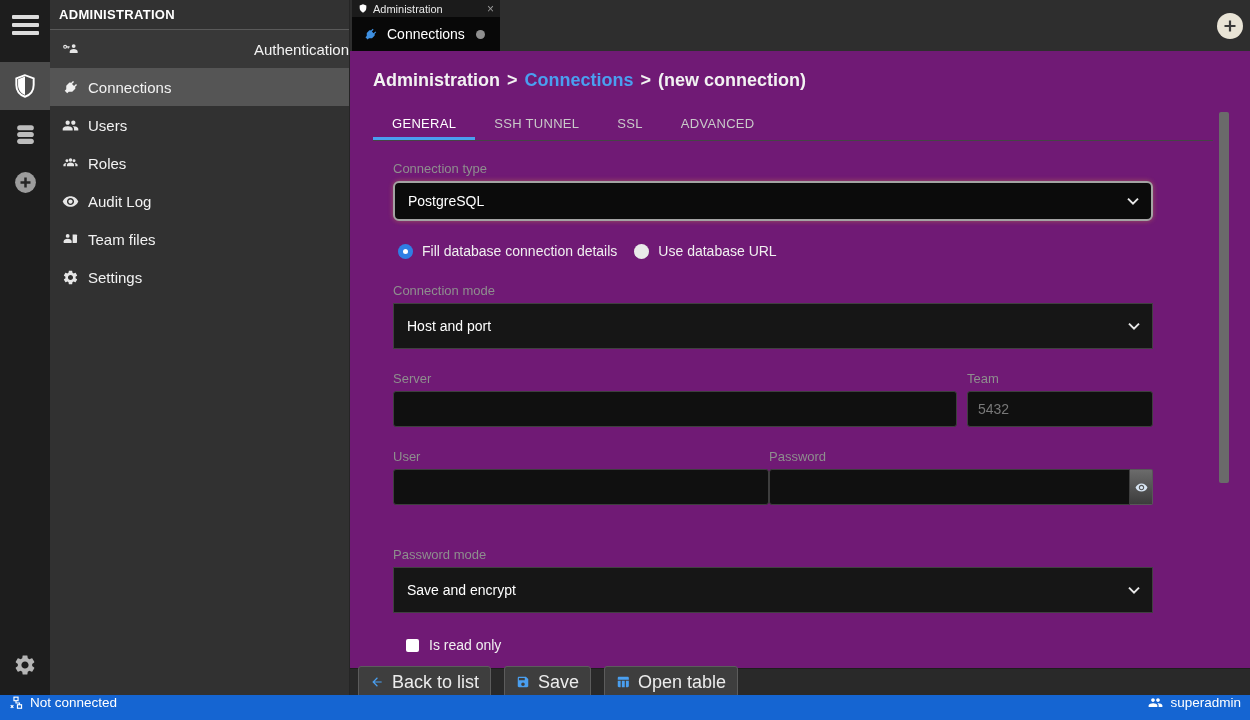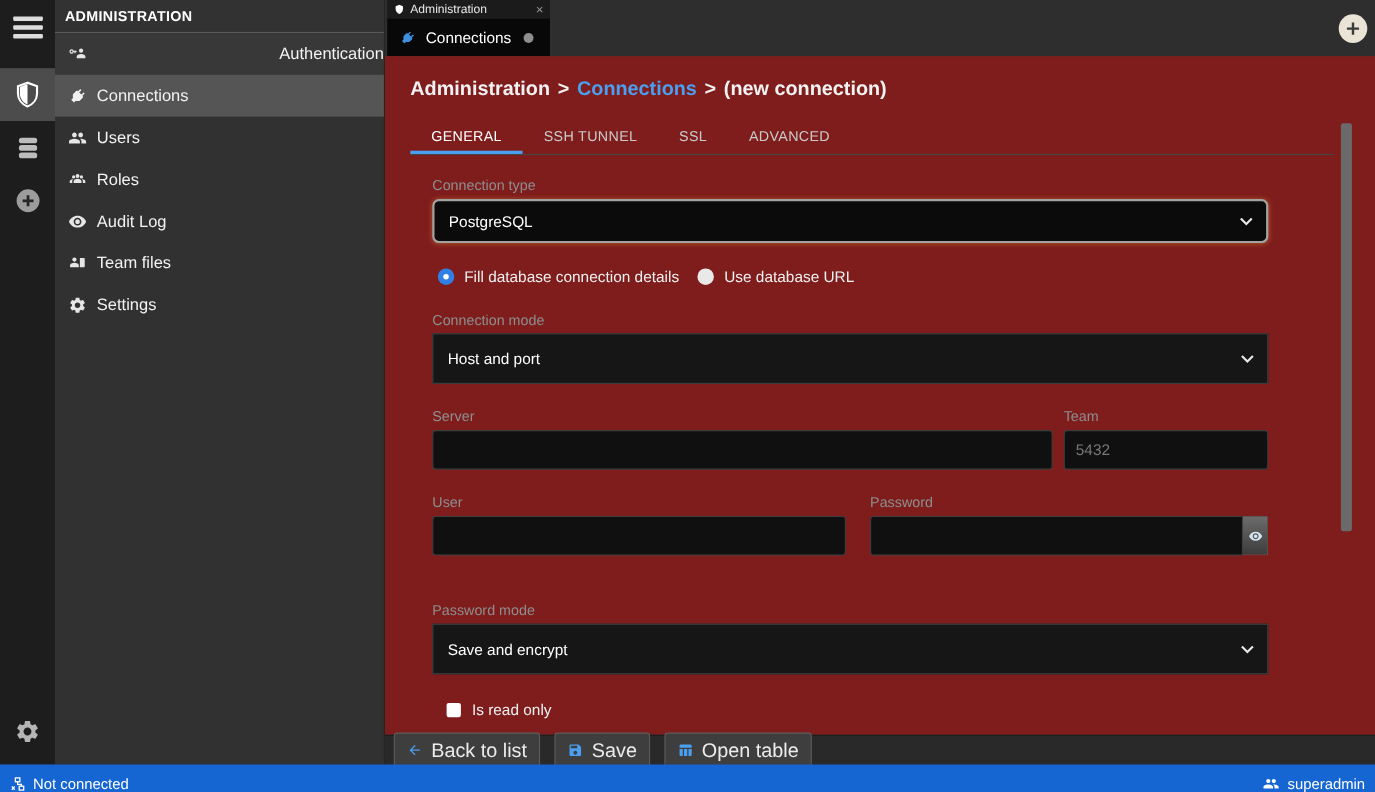--- a/index.html
+++ b/index.html
@@ -34,21 +34,21 @@
   .tabstrip { position:relative; height:51px; background:#2e2e2e; }
   .tabgroup { position:absolute; left:2px; top:0; width:148px; cursor:pointer; }
   .tabgroup-header { height:17px; background:#1b1b1b; display:flex; align-items:center; padding:0 6px; gap:5px; }
   .tabgroup-header .lbl { flex:1; font-size:11px; color:#e8e8e8; }
   .tab-close { font-size:12px; color:#9a9a9a; line-height:1; cursor:pointer; }
   .tab-active { height:34px; background:#080808; display:flex; align-items:center; padding:0 11px; }
   .tab-active .lbl { font-size:14px; color:#fff; margin-left:9px; }
   .tab-dot { width:9px; height:9px; border-radius:50%; background:#8f8f8f; margin-left:11px; }
   .plusbtn { position:absolute; right:7px; top:13px; width:26px; height:26px; border-radius:50%; background:#e9e4d6; display:flex; align-items:center; justify-content:center; cursor:pointer; }
 
-  .content { position:absolute; top:51px; left:0; right:0; bottom:27px; background:#7f1d1d; overflow:hidden; }
+  .content { position:absolute; top:51px; left:0; right:0; bottom:27px; background:#701a75; overflow:hidden; }
   .breadcrumb { padding:19px 0 0 23px; font-size:18px; font-weight:700; color:#f2f2f2; white-space:nowrap; }
   .breadcrumb .sep { margin:0 7px; }
   .breadcrumb .link { color:#4a9ff0; cursor:pointer; }
 
   .formtabs { margin:17px 0 0 23px; width:840px; border-bottom:1px solid #454545; display:flex; }
   .ftab { padding:8px 19px 9px; font-size:13px; letter-spacing:.3px; color:#c9c9c9; cursor:pointer; }
   .ftab.active { color:#fff; border-bottom:3px solid #4a9ff0; padding-bottom:6px; }
 
   .form { margin:20px 0 0 43px; width:760px; }
   .flabel { color:#8e8e8e; font-size:13px; margin-bottom:5px; }
@@ -61,39 +61,39 @@
   .radio-row { display:flex; align-items:center; margin:0 0 24px 5px; font-size:14px; color:#f0f0f0; }
   .radio { width:15px; height:15px; border-radius:50%; position:relative; flex:0 0 auto; cursor:pointer; }
   .radio.on { background:#2f7fe4; }
   .radio.on::after { content:""; position:absolute; left:5px; top:5px; width:5px; height:5px; background:#fff; border-radius:50%; }
   .radio.off { background:#e9e9e9; }
   .radio-lbl { margin-left:9px;text-align:right; }
   .radio2 { margin-left:17px; }
 
   .inrow { display:flex; gap:10px; }
   .col-server { width:564px; } .col-port { width:186px; }
-  .inrow2 { gap:22px; }
+  .inrow2 { gap:0; }
   .col-user { width:376px; } .col-pass { flex:1; }
   .inp { width:100%; height:36px; background:#101010; border:1px solid #3e3e3e; border-radius:3px; color:#eee; font-size:14px; padding:0 10px; outline:none; font-family:"Liberation Sans", sans-serif; }
   .inp::placeholder { color:#787878; }
   .passwrap { display:flex; }
   .passwrap .inp { border-radius:3px 0 0 3px; }
   .eyebtn { width:23px; height:36px; flex:0 0 auto; background:linear-gradient(#6b6b6b,#3c3c3c); border:1px solid #585858; border-left:none; border-radius:0 2px 2px 0; display:flex; align-items:center; justify-content:center; cursor:pointer; }
 
   .chkrow { display:flex; align-items:center; gap:10px; margin-left:13px; font-size:14px; color:#f0f0f0; }
   .chk { width:13px; height:13px; background:#fff; border-radius:2px; flex:0 0 auto; cursor:pointer; }
   .def-label { margin-top:21px; color:#8e8e8e; font-size:13px; }
 
   .vthumb { position:absolute; right:21px; top:61px; width:10px; height:371px; background:#6a6a6a; border-radius:2px; cursor:grab; }
 
   .toolbar { position:absolute; left:0; right:0; bottom:0; height:27px; background:#292929; border-top:1px solid #1e1e1e; display:flex; align-items:center; gap:13px; padding-left:8px; }
   .tbtn { display:flex; align-items:center; gap:8px; height:32px; padding:0 11px; background:#3e3e3e; border:1px solid #5c5c5c; border-radius:3px; color:#ececec; font-size:18px; cursor:pointer; white-space:nowrap; }
 
   
-  #statusbar { position:absolute; left:0; bottom:0; width:1250px; height:25px; background:#1565d2; display:flex; align-items:flex-end; justify-content:space-between; padding:0 9px; color:#fff; font-size:13.5px; }
+  #statusbar { position:absolute; left:0; bottom:0; width:1250px; height:25px; background:#1565d2; display:flex; align-items:flex-start; justify-content:space-between; padding:0 9px; color:#fff; font-size:13.5px; }
   .sb-seg { display:flex; align-items:center; gap:7px; }
 </style>
 </head>
 <body>
 
 <div id="iconbar">
   <div class="hamburger">
       <i></i>
       <i></i>
       <i></i>

